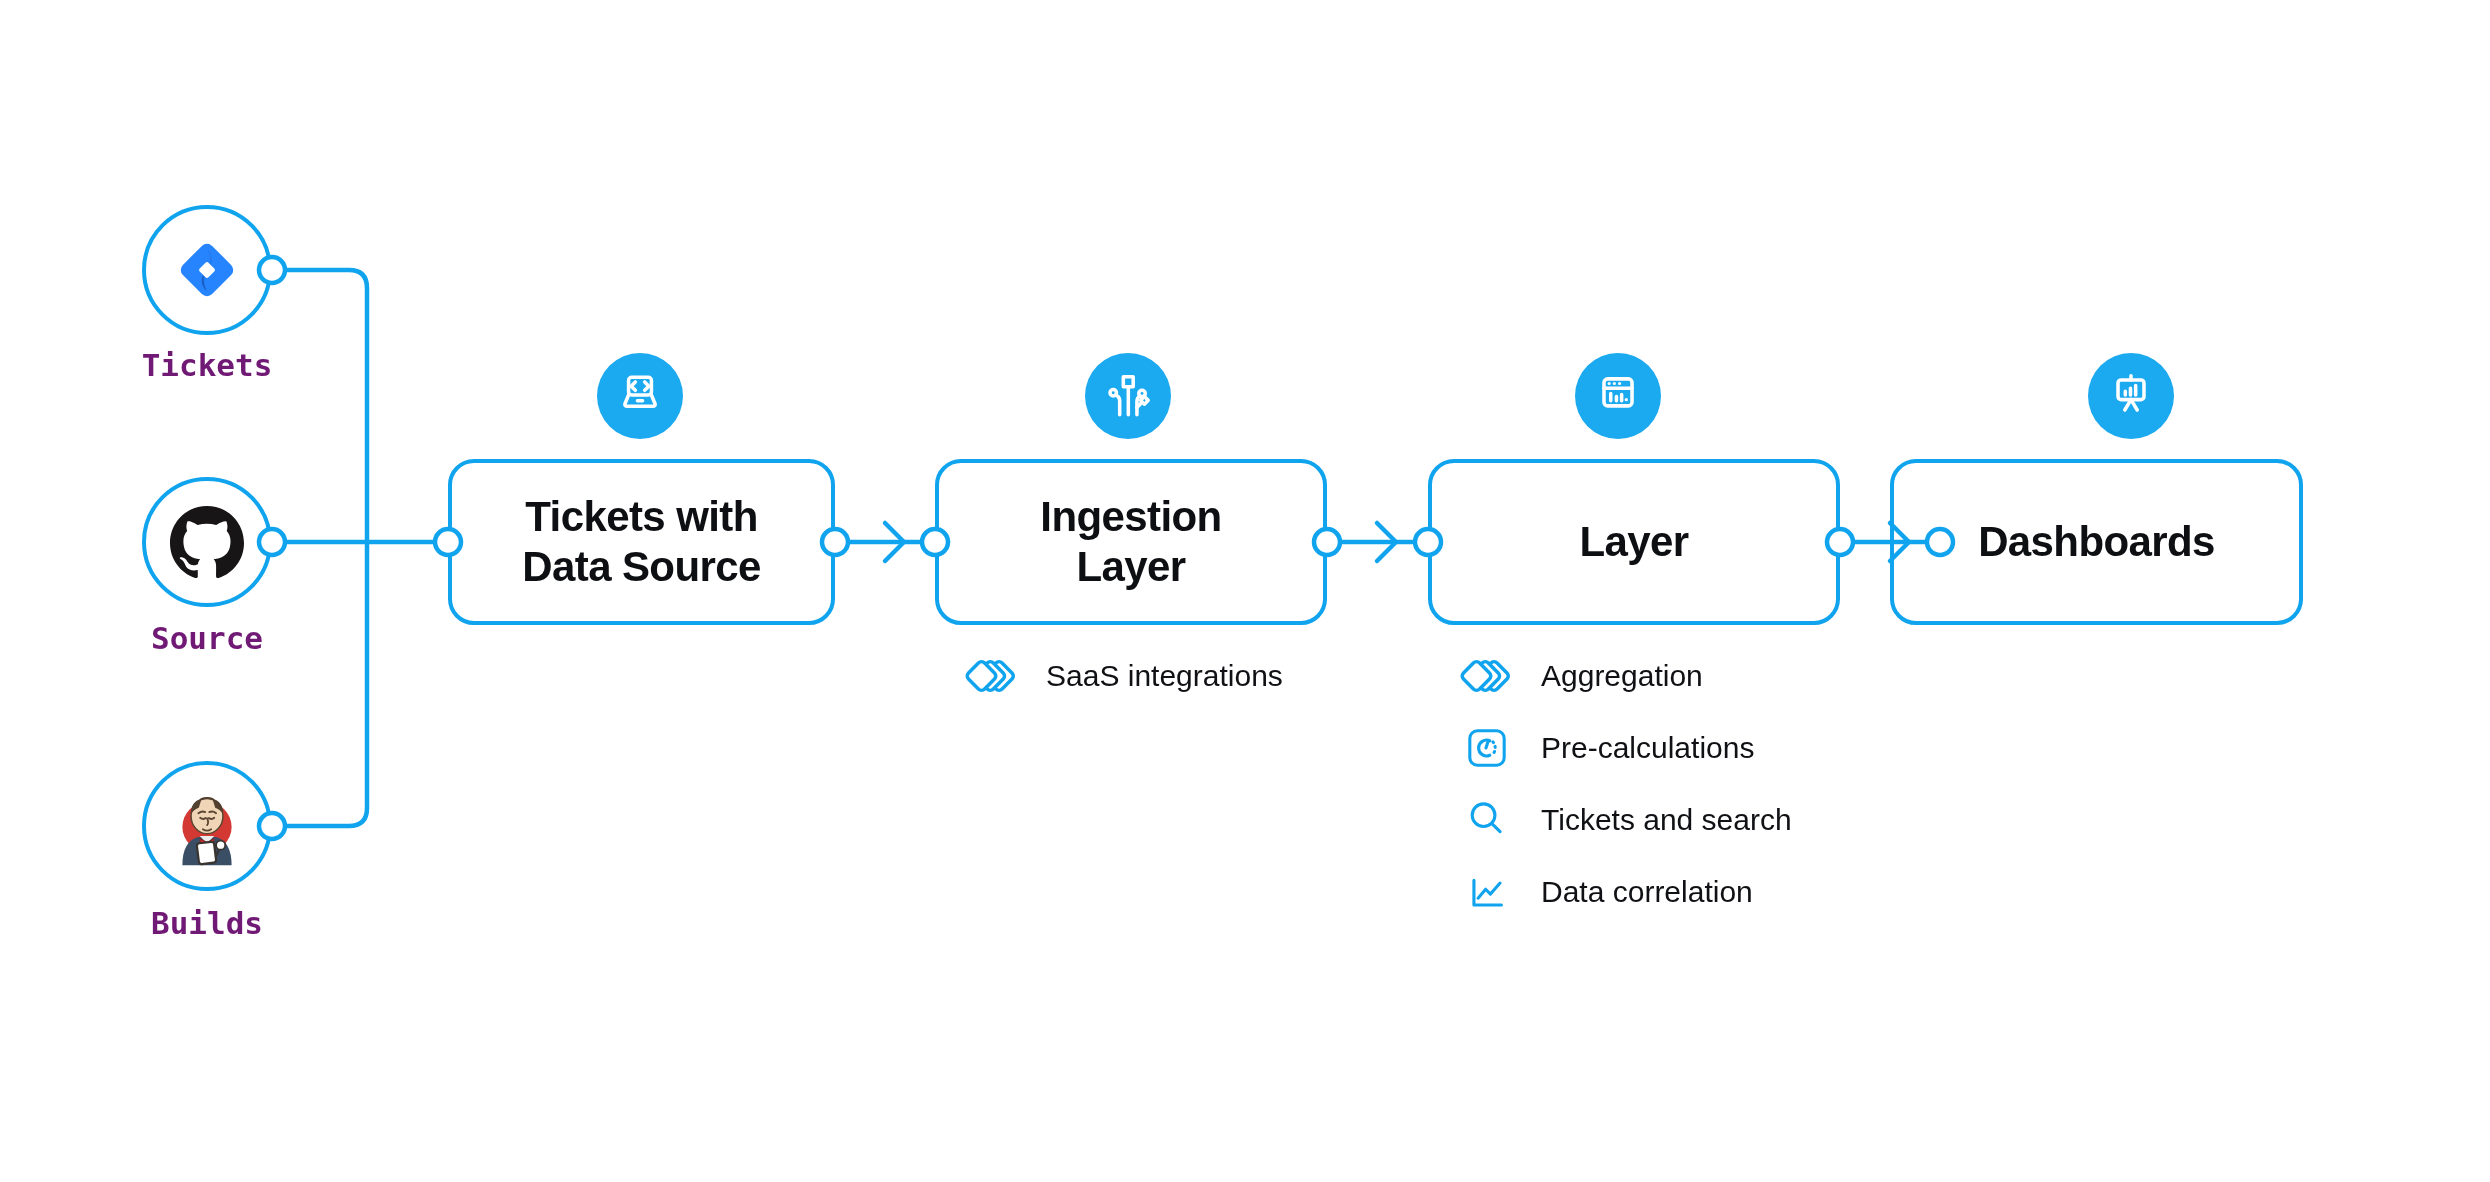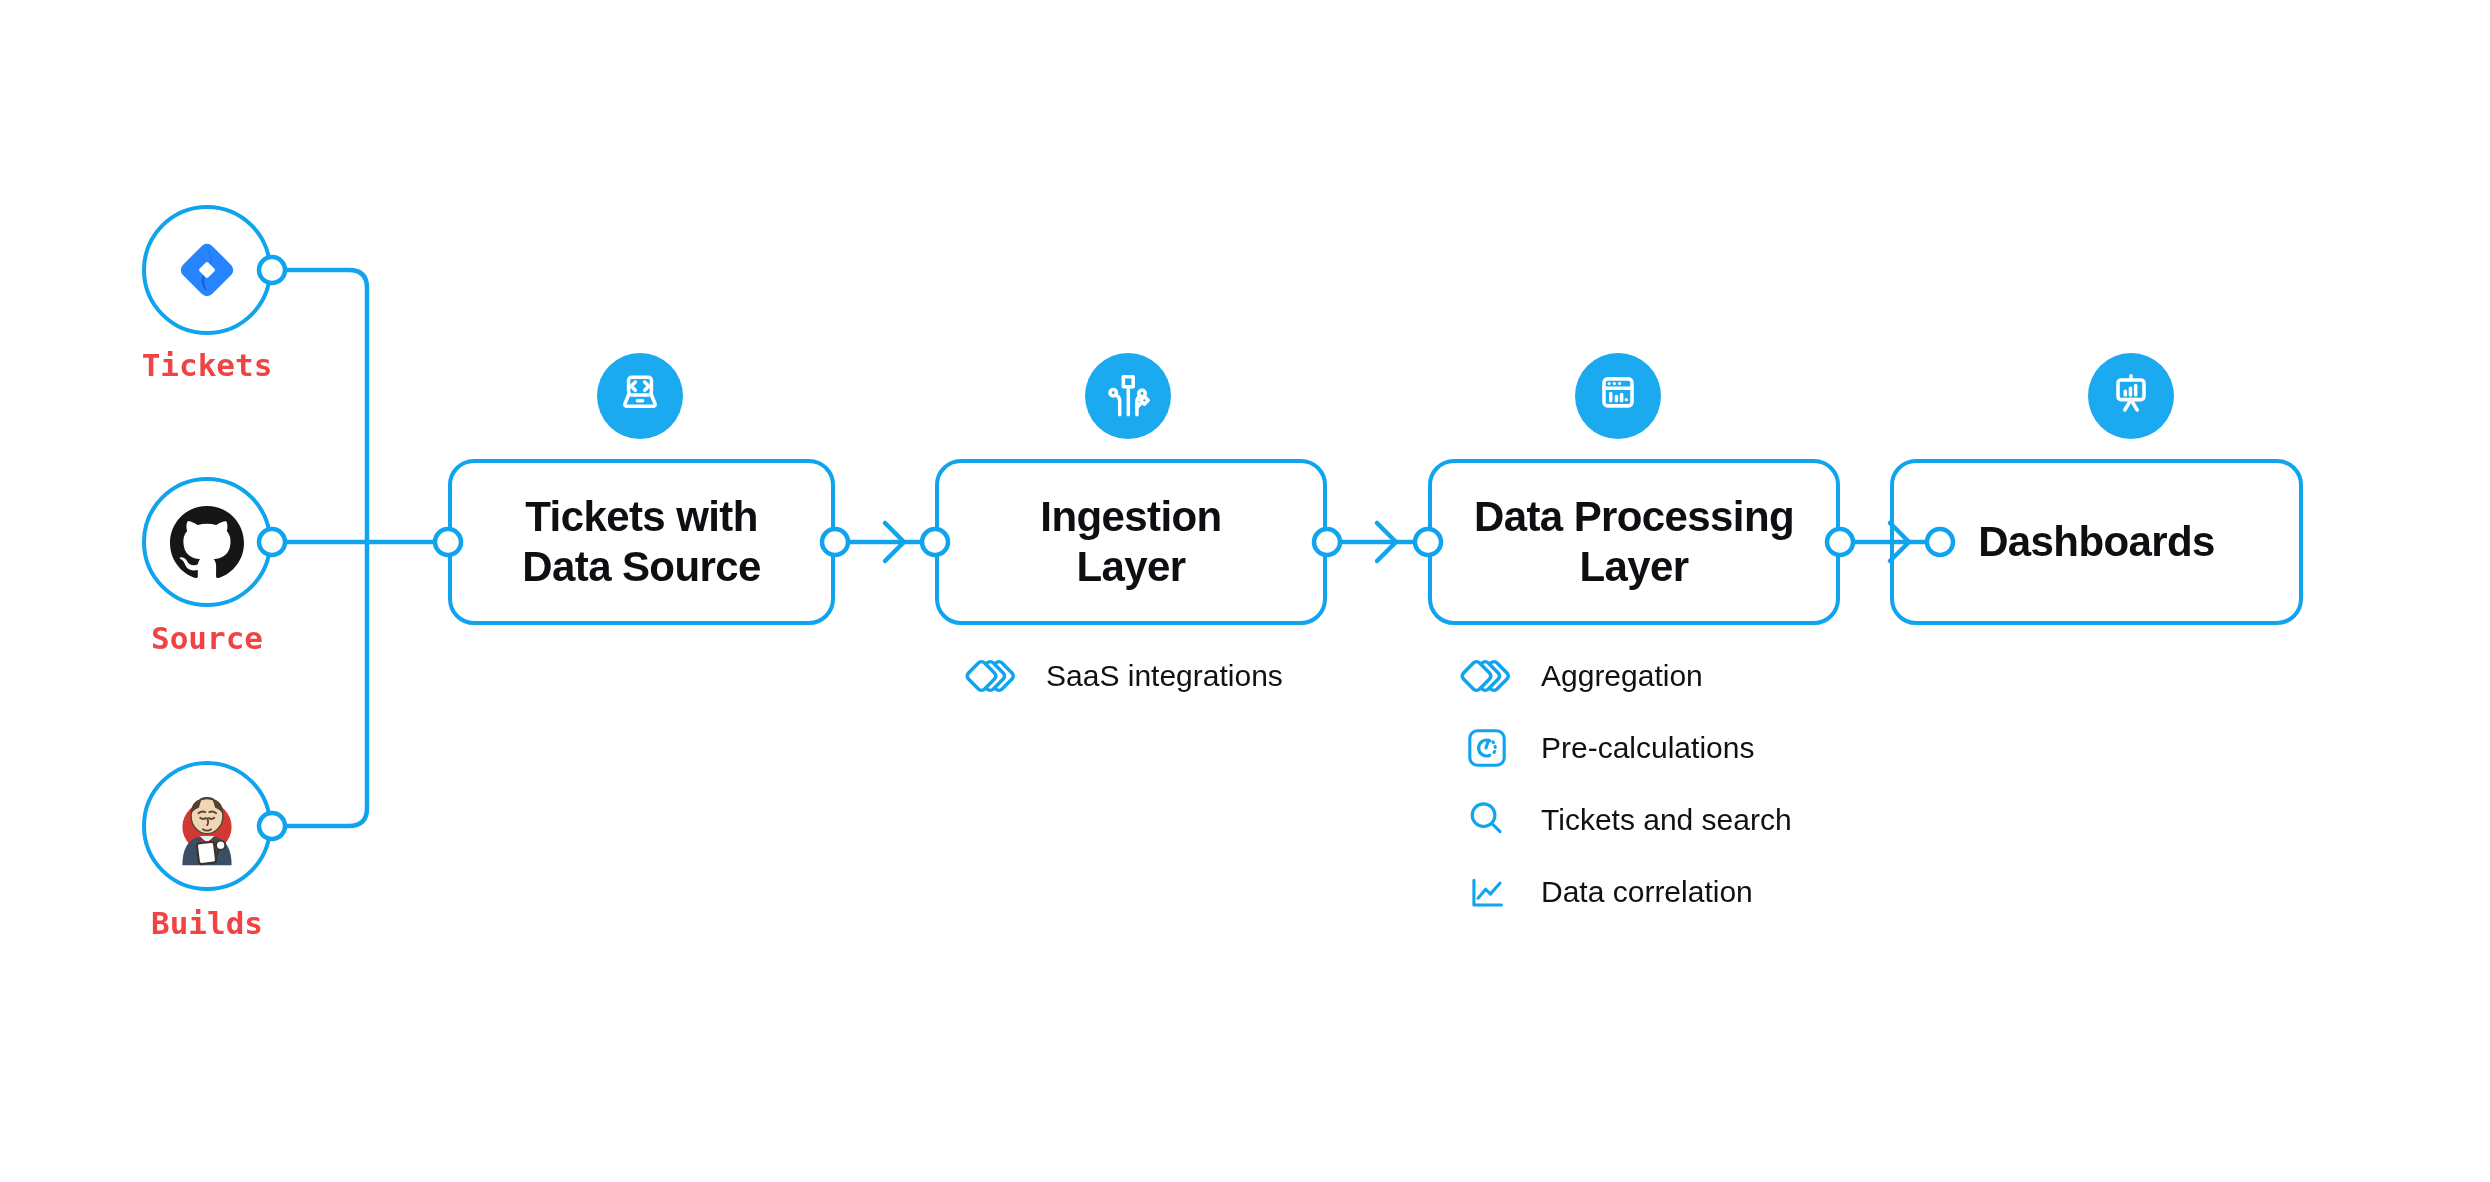--- a/index.html
+++ b/index.html
@@ -17,21 +17,21 @@
   .ln{stroke:var(--accent);stroke-width:4.5;fill:none;stroke-linecap:round;stroke-linejoin:round;}
   .dot{fill:#fff;stroke:var(--accent);stroke-width:4.5;}
   
   .source{
     position:absolute;left:142px;width:130px;height:130px;box-sizing:border-box;
     border:4px solid var(--accent);border-radius:50%;background:#fff;
     display:flex;align-items:center;justify-content:center;z-index:2;
   }
   .source-label{
     position:absolute;left:57px;width:300px;text-align:center;
-    font-family:"DejaVu Sans Mono",monospace;font-size:31px;font-weight:600;color:#ef4444;
+    font-family:"DejaVu Sans Mono",monospace;font-size:31px;font-weight:600;color:#701a75;
   }
   
   .badge{
     position:absolute;top:353px;width:86px;height:86px;border-radius:50%;
     background:var(--badge);display:flex;align-items:center;justify-content:center;z-index:2;
   }
   .wst{stroke:#fff;fill:none;stroke-width:3.4;stroke-linecap:round;stroke-linejoin:round;}
   .wfill{fill:#fff;stroke:none;}
   
   .stage-box{
@@ -150,21 +150,20 @@
     </div>
   </div>
   <div class="stage-box" style="left:935px;width:392px">
     <div class="stage-title">
       <span>Ingestion</span>
       <span>Layer</span>
     </div>
   </div>
   <div class="stage-box" style="left:1428px;width:412px">
     <div class="stage-title">
-      <span>Data Processing</span>
       <span>Layer</span>
     </div>
   </div>
   <div class="stage-box" style="left:1890px;width:413px">
     <div class="stage-title">
       <span>Dashboards</span>
     </div>
   </div>
 
   <div class="list" style="left:964px">

